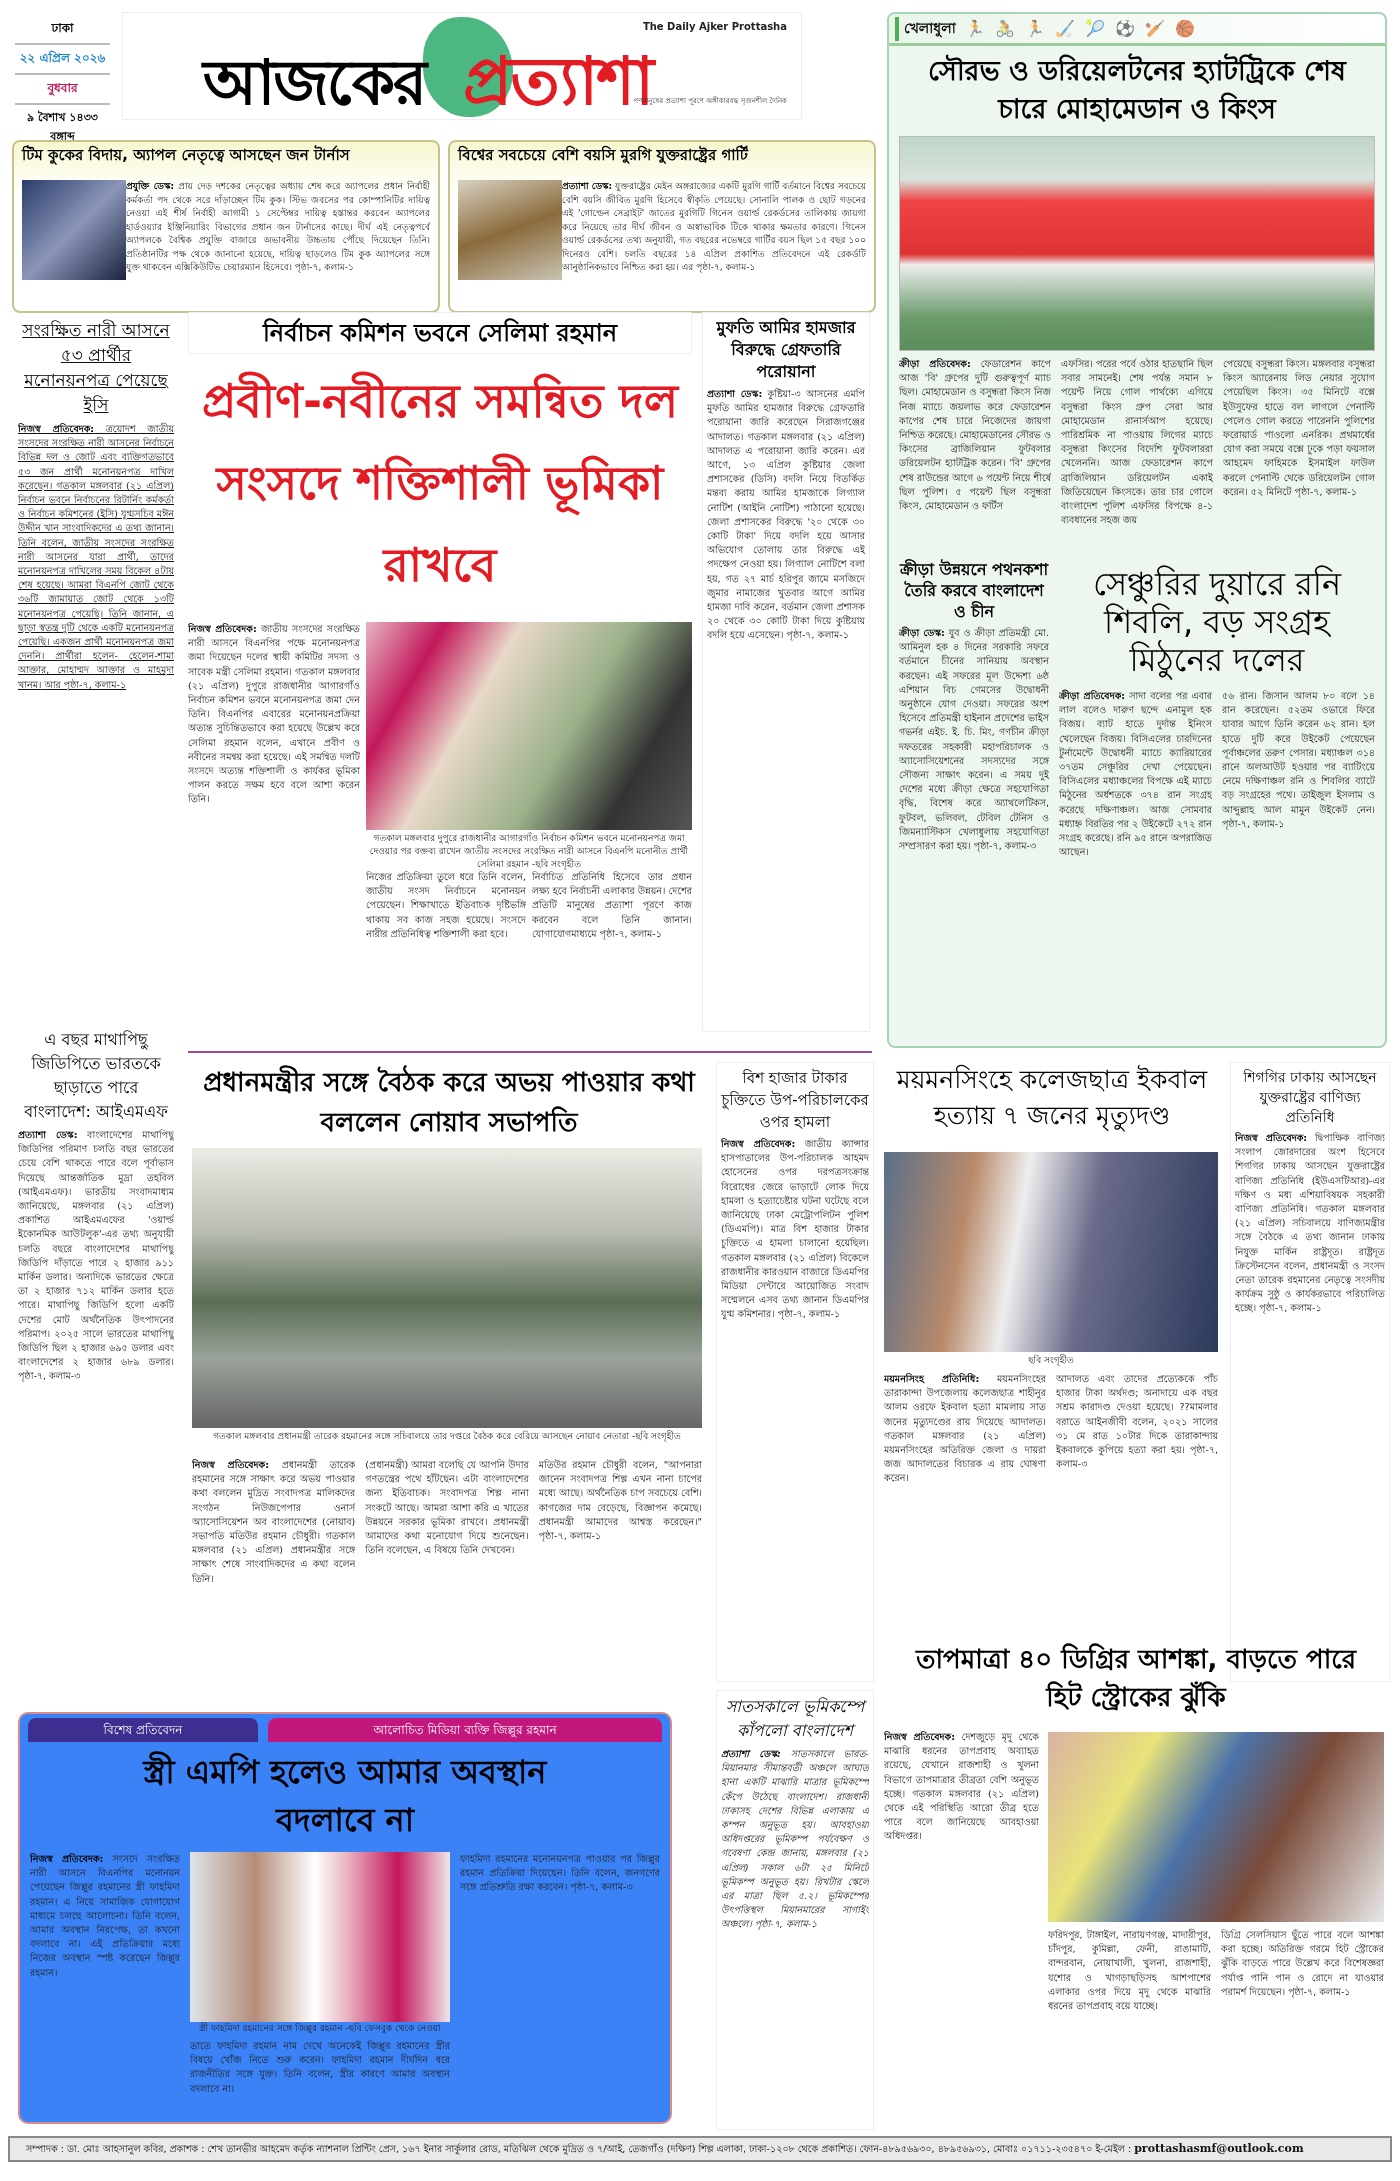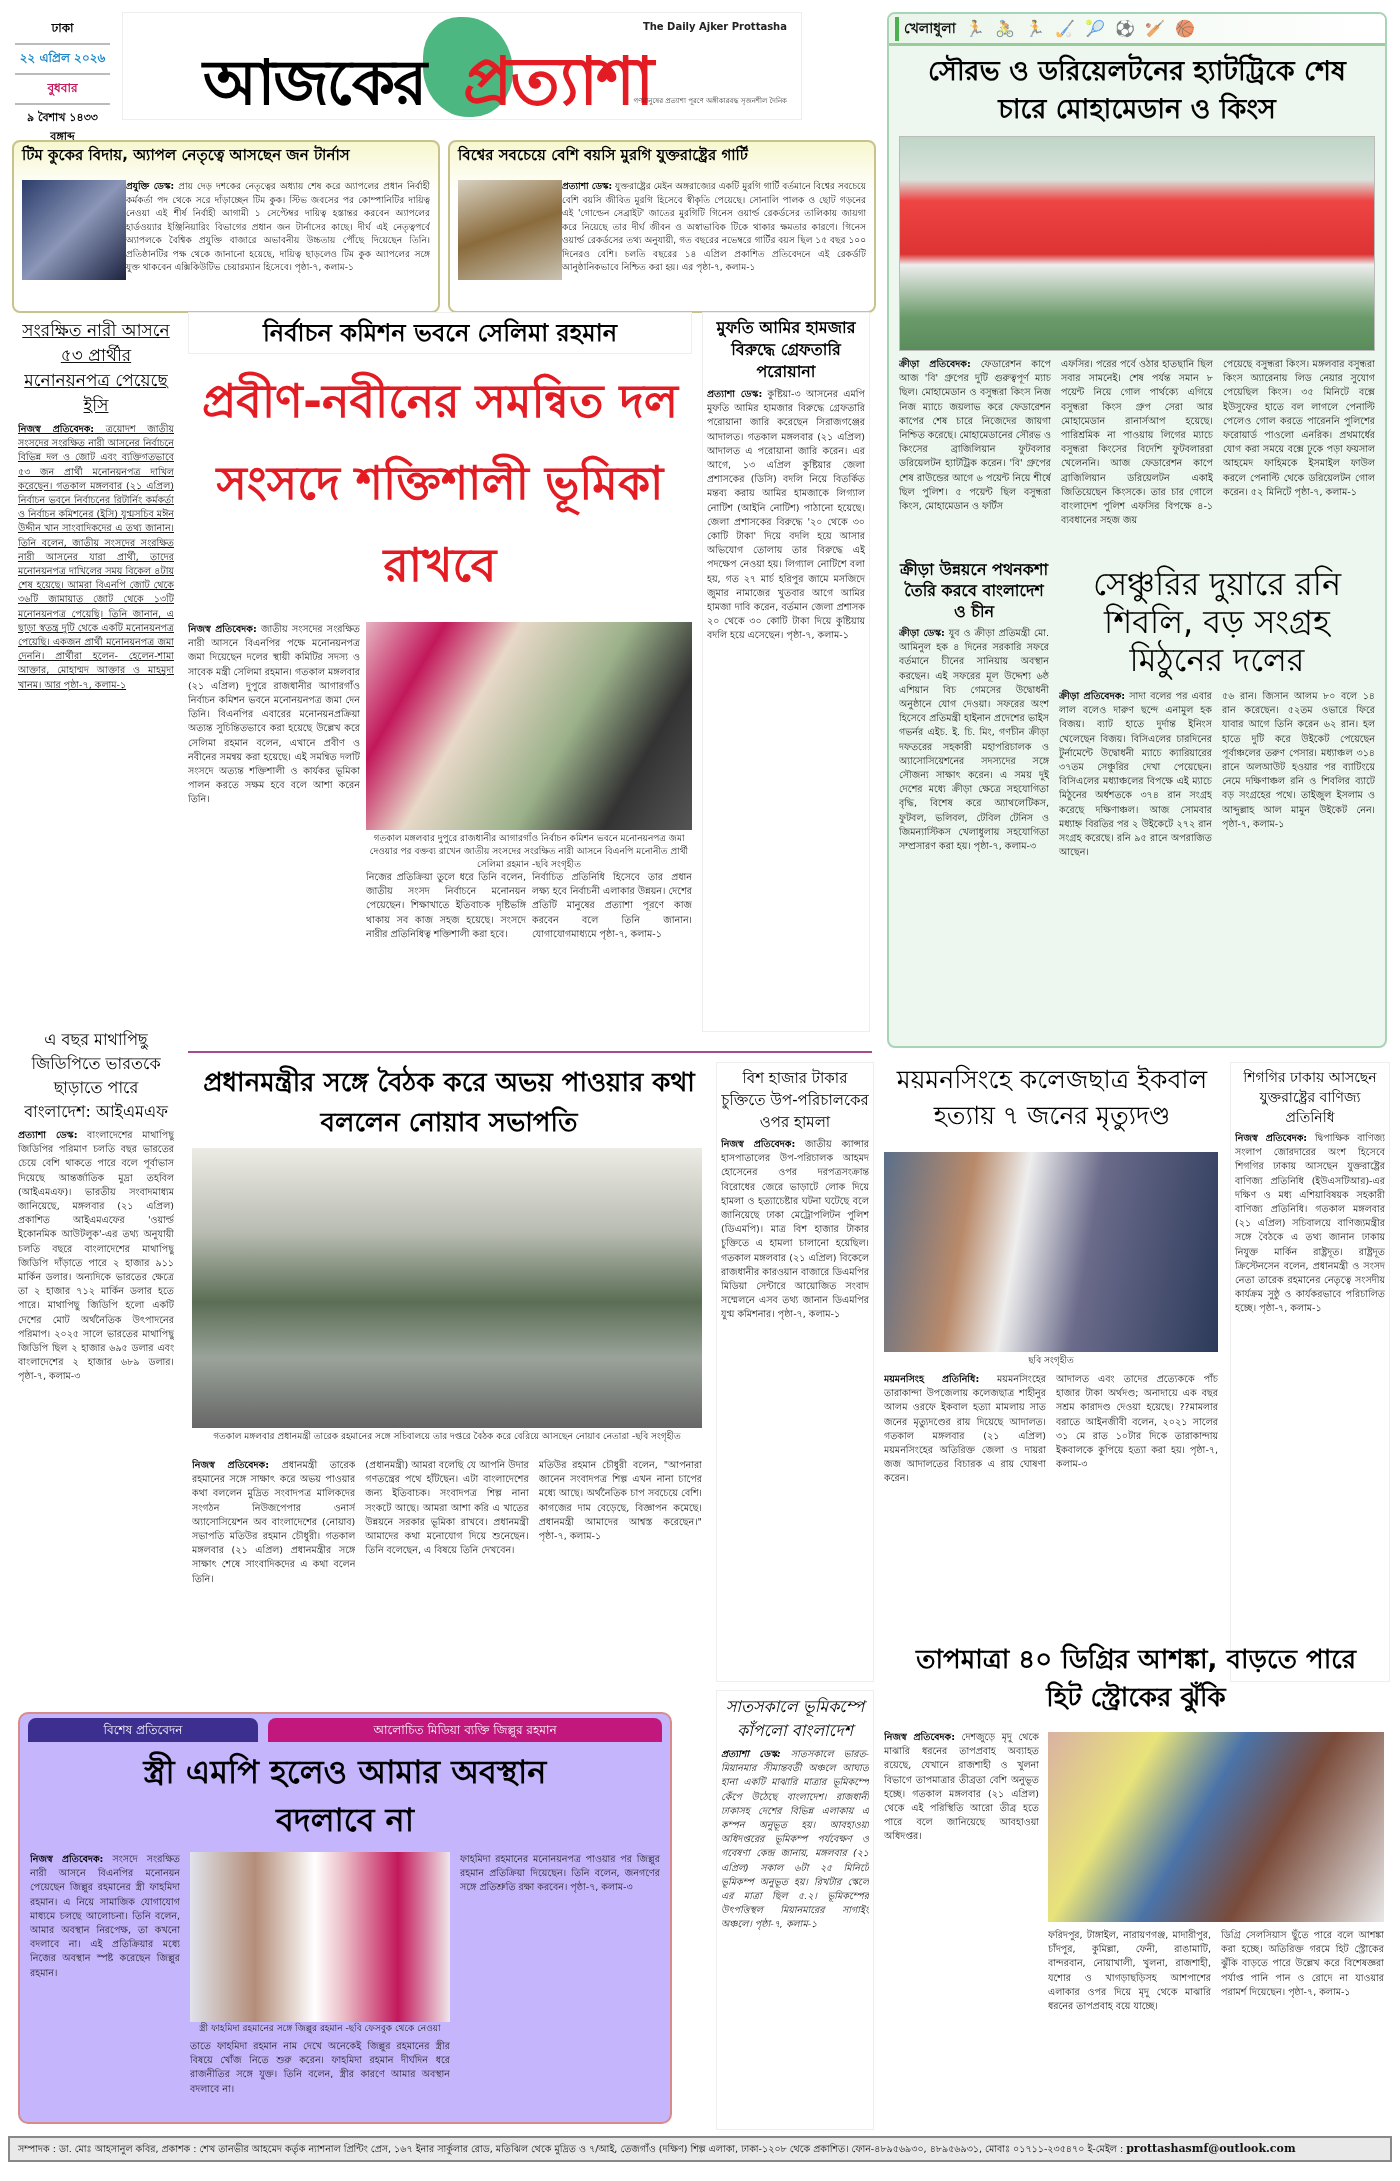--- a/index.html
+++ b/index.html
@@ -32,21 +32,21 @@
   .top-card .hl { font-size: 15px; text-align: left; padding: 4px 8px; }
   .top-card .body-text { position: absolute; left: 8px; right: 8px; top: 38px; bottom: 4px; font-size: 9px; line-height: 13.5px; }
   .top-card .body-text .float { float: left; width: 104px; height: 100px; }
 
   
   #sports { left: 887px; top: 12px; width: 500px; height: 1036px; border: 2px solid #a7d3b7; border-radius: 8px; background: #eef6f0; overflow: hidden; }
   #sports-banner { height: 32px; background: linear-gradient(90deg, #eaf5ea, #fff); border-bottom: 3px solid #9acb9a; display: flex; align-items: center; padding-left: 6px; gap: 10px; }
   #sports-label { font-weight: bold; font-size: 14px; border-left: 4px solid #4caf50; padding-left: 5px; }
   .sport-glyph { font-size: 16px; opacity: .7; }
 
-  .footer-bar { left: 8px; top: 2136px; width: 1384px; height: 26px; border: 2px solid #888; background: #e9e9e9; font-size: 9.5px; line-height: 22px; padding: 0 8px; color: #111; white-space: nowrap; overflow: hidden; }
+  .footer-bar { left: 8px; top: 2136px; width: 1384px; height: 26px; border: 2px solid #888; background: #e9e9e9; font-size: 9.5px; line-height: 22px; padding: 0 16px; color: #111; white-space: nowrap; overflow: hidden; }
   .footer-bar .email { font-family: "DejaVu Serif", serif; font-weight: bold; font-size: 11px; }
 
   .divider-pink { height: 2px; background: #a64a90; }
   .tag-purple { background: #3d2f8f; color: #fff; font-size: 12px; text-align: center; line-height: 24px; border-radius: 8px 8px 0 0; }
   .tag-pink { background: #c2187e; color: #fff; font-size: 12px; text-align: center; line-height: 24px; border-radius: 8px 8px 0 0; }
 </style>
 </head>
 <body>
 
 <div class="abs" id="date-block">
@@ -224,21 +224,21 @@
 
 <div class="abs" style="left:1230px;top:1062px;width:160px;height:620px;border:1px solid #eee;padding:4px;">
   <div class="hl" style="font-size:14px;line-height:20px;font-weight:normal;">শিগগির ঢাকায় আসছেন যুক্তরাষ্ট্রের বাণিজ্য প্রতিনিধি</div>
   <div class="body-text" style="height:550px;margin-top:4px;">
     <b>নিজস্ব প্রতিবেদক:</b>
     <span>দ্বিপাক্ষিক বাণিজ্য সংলাপ জোরদারের অংশ হিসেবে শিগগির ঢাকায় আসছেন যুক্তরাষ্ট্রের বাণিজ্য প্রতিনিধি (ইউএসটিআর)-এর দক্ষিণ ও মধ্য এশিয়াবিষয়ক সহকারী বাণিজ্য প্রতিনিধি। গতকাল মঙ্গলবার (২১ এপ্রিল) সচিবালয়ে বাণিজ্যমন্ত্রীর সঙ্গে বৈঠকে এ তথ্য জানান ঢাকায় নিযুক্ত মার্কিন রাষ্ট্রদূত। রাষ্ট্রদূত ক্রিস্টেনসেন বলেন, প্রধানমন্ত্রী ও সংসদ নেতা তারেক রহমানের নেতৃত্বে সংসদীয় কার্যক্রম সুষ্ঠু ও কার্যকরভাবে পরিচালিত হচ্ছে।</span>
     <span>পৃষ্ঠা-৭, কলাম-১</span>
   </div>
 </div>
 
-<div class="abs" style="left:18px;top:1712px;width:654px;height:412px;border:2px solid #d98a8a;border-radius:10px;background:#c4b5fd;overflow:hidden;">
+<div class="abs" style="left:18px;top:1712px;width:654px;height:412px;border:2px solid #d98a8a;border-radius:10px;background:#3b82f6;overflow:hidden;">
   <div style="display:flex;gap:10px;padding:4px 8px 0;">
     <div class="tag-purple" style="width:230px;">বিশেষ প্রতিবেদন</div>
     <div class="tag-pink" style="flex:1;">আলোচিত মিডিয়া ব্যক্তি জিল্লুর রহমান</div>
   </div>
   <div class="hl" style="font-size:32px;line-height:48px;padding:6px 100px 8px;">স্ত্রী এমপি হলেও আমার অবস্থান বদলাবে না</div>
   <div style="display:flex;gap:10px;padding:0 10px;">
     <div class="body-text" style="width:150px;height:270px;">
       <b>নিজস্ব প্রতিবেদক:</b>
       <span>সংসদে সংরক্ষিত নারী আসনে বিএনপির মনোনয়ন পেয়েছেন জিল্লুর রহমানের স্ত্রী ফাহমিদা রহমান। এ নিয়ে সামাজিক যোগাযোগ মাধ্যমে চলছে আলোচনা। তিনি বলেন, আমার অবস্থান নিরপেক্ষ, তা কখনো বদলাবে না। এই প্রতিক্রিয়ার মধ্যে নিজের অবস্থান স্পষ্ট করেছেন জিল্লুর রহমান।</span>
     </div>

